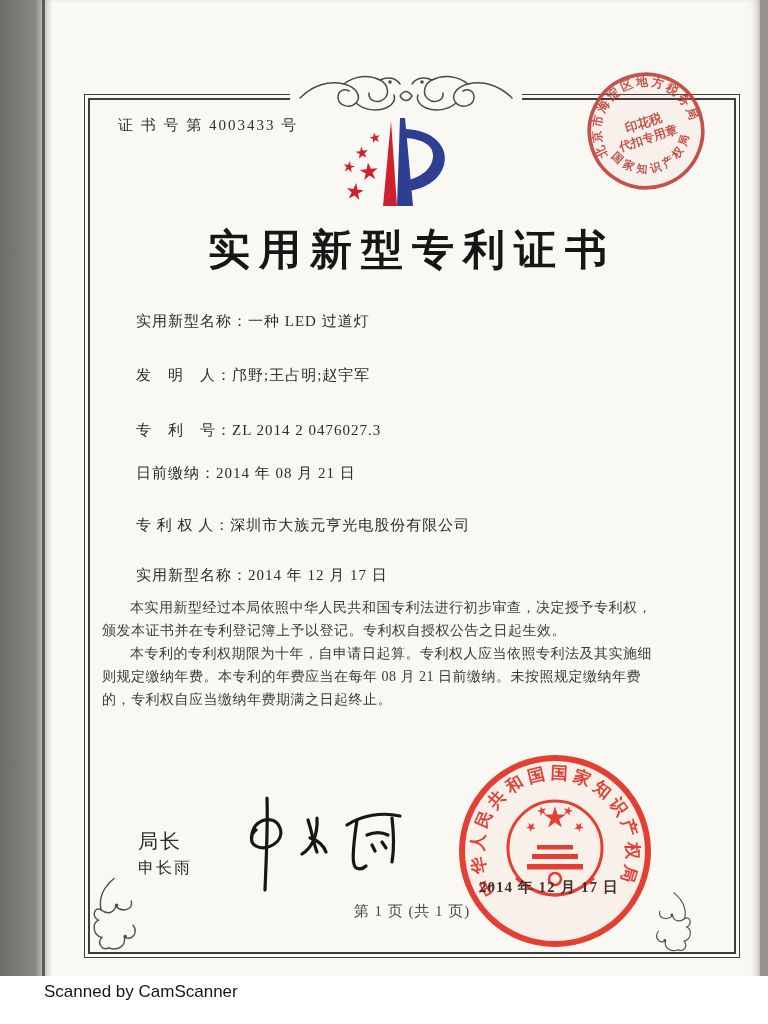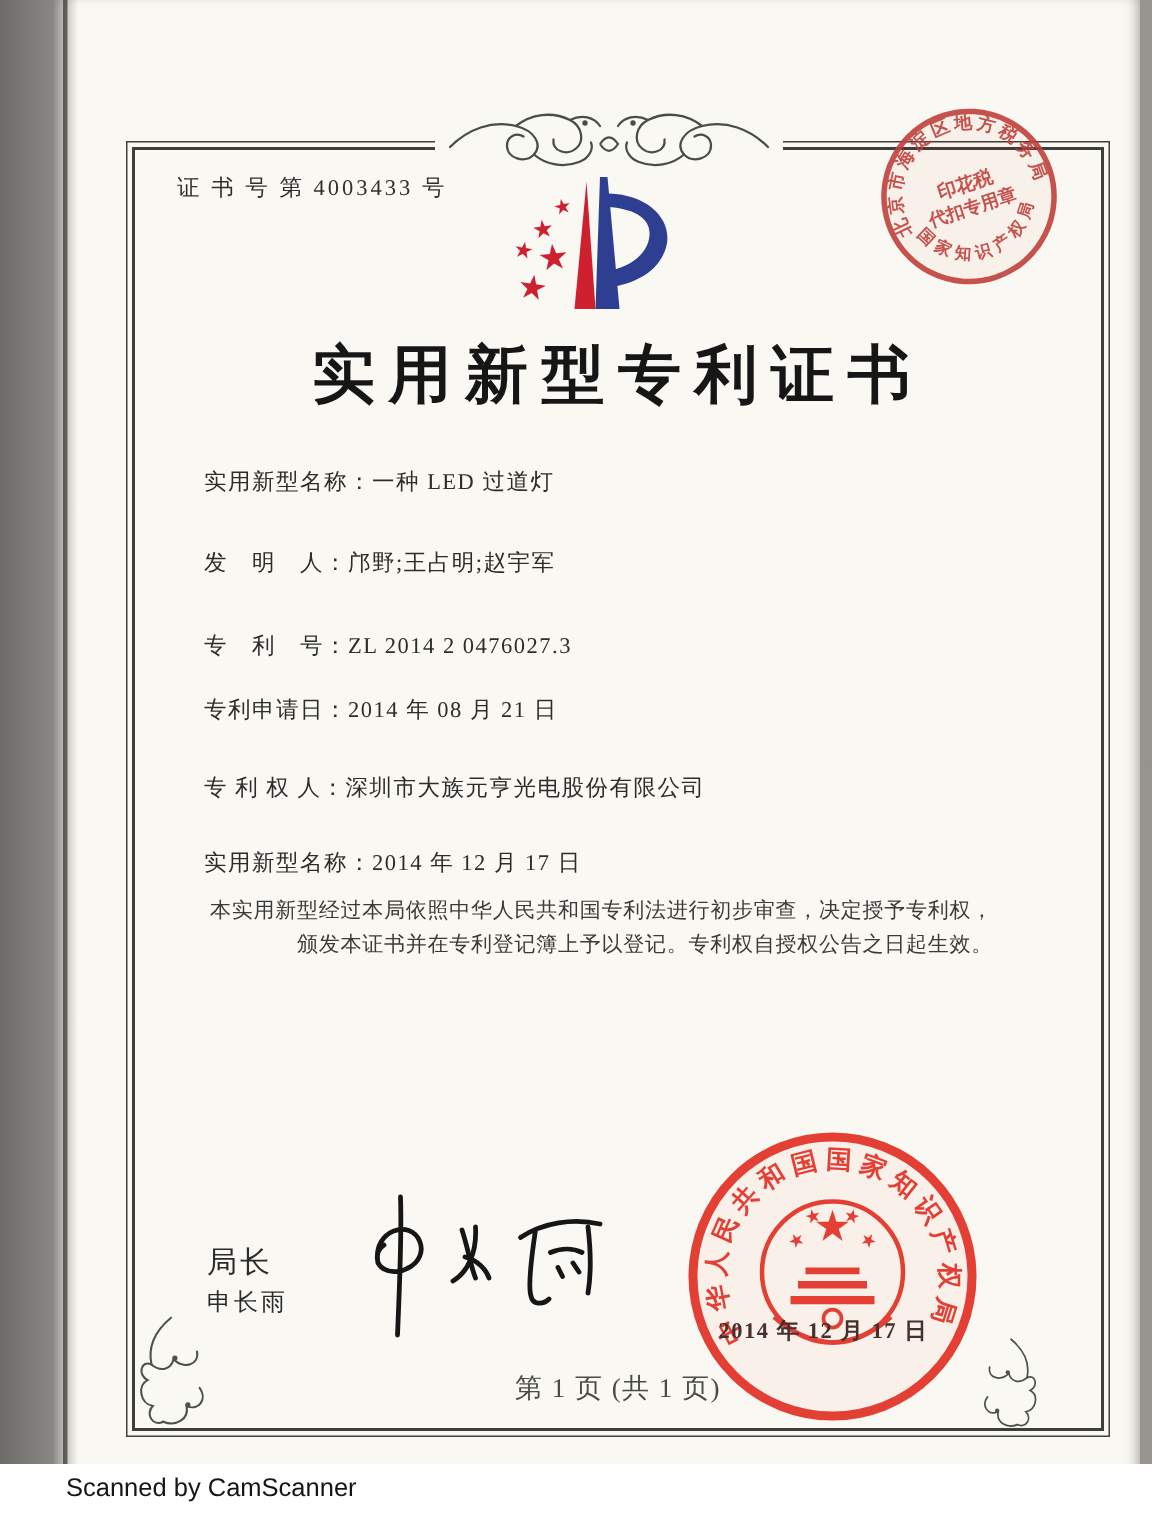--- a/index.html
+++ b/index.html
@@ -23,26 +23,26 @@
   .frame{position:absolute;left:84px;top:94px;width:654px;height:862px;border:1px solid #3e3e3c;z-index:2;}
   .frame-inner{position:absolute;inset:3px;border:2px solid #3e3e3c;}
   
   .cert-no{position:absolute;left:118px;top:116px;font-size:15px;color:#2f2f2f;letter-spacing:2px;z-index:4;}
   .title{position:absolute;left:84px;top:222px;width:656px;text-align:center;
     font-size:42px;font-weight:bold;color:#161616;letter-spacing:9px;z-index:4;}
   .fields{position:absolute;left:0;top:0;z-index:4;}
   .field-row{position:absolute;left:136px;width:560px;font-size:15px;color:#2c2c2c;letter-spacing:1px;white-space:nowrap;}
   .field-row.r1{top:312px}.field-row.r2{top:366px}.field-row.r3{top:421px}
   .field-row.r4{top:464px}.field-row.r5{top:516px}.field-row.r6{top:566px}
-  .body-text{position:absolute;left:102px;top:596px;width:560px;z-index:4;text-align:right;}
+  .body-text{position:absolute;left:102px;top:596px;width:560px;z-index:4;}
   .body-text p{margin:0;text-indent:2em;font-size:14px;line-height:23px;color:#3a3a3a;letter-spacing:.5px;}
   .sig-title{position:absolute;left:138px;top:828px;font-size:20px;color:#2b2b2b;letter-spacing:2px;z-index:4;}
   .sig-name{position:absolute;left:138px;top:858px;font-size:16px;color:#2b2b2b;letter-spacing:2px;z-index:4;}
   .footer-page{position:absolute;left:84px;top:902px;width:656px;text-align:center;
-    font-size:18px;color:#4a4a48;letter-spacing:1px;z-index:4;margin-top:11px;}
+    font-size:15px;color:#4a4a48;letter-spacing:1px;z-index:4;}
   .seal-date{position:absolute;left:479px;top:878px;font-size:15px;font-weight:bold;
     color:#45302b;letter-spacing:1px;z-index:7;white-space:nowrap;}
   
   .logo{position:absolute;left:328px;top:110px;z-index:4;}
   .ornament-top{position:absolute;left:290px;top:66px;z-index:3;}
   .flourish-bl{position:absolute;left:88px;top:872px;z-index:3;}
   .flourish-br{position:absolute;left:648px;top:890px;z-index:3;transform:scaleX(-1);}
   .signature{position:absolute;left:222px;top:790px;z-index:4;}
   .seal{position:absolute;left:452px;top:748px;z-index:5;}
   .tax-stamp{position:absolute;left:583px;top:68px;z-index:8;}
@@ -114,27 +114,28 @@
   </g>
 </svg>
 
 <div class="cert-no">证 书 号 第 4003433 号</div>
 <div class="title">实用新型专利证书</div>
 
 <div class="fields">
   <div class="field-row r1"><span>实用新型名称：</span><span>一种 LED 过道灯</span></div>
   <div class="field-row r2"><span>发　明　人：</span><span>邝野;王占明;赵宇军</span></div>
   <div class="field-row r3"><span>专　利　号：</span><span>ZL 2014 2 0476027.3</span></div>
-  <div class="field-row r4"><span>专利申请日：</span><span>2014 年 08 月 21 日</span></div>
+  <div class="field-row r4"><span>日前缴纳：</span><span>2014 年 08 月 21 日</span></div>
   <div class="field-row r5"><span>专 利 权 人：</span><span>深圳市大族元亨光电股份有限公司</span></div>
   <div class="field-row r6"><span>实用新型名称：</span><span>2014 年 12 月 17 日</span></div>
 </div>
 
 <div class="body-text">
   <p>本实用新型经过本局依照中华人民共和国专利法进行初步审查，决定授予专利权，颁发本证书并在专利登记簿上予以登记。专利权自授权公告之日起生效。</p>
+  <p>本专利的专利权期限为十年，自申请日起算。专利权人应当依照专利法及其实施细则规定缴纳年费。本专利的年费应当在每年 08 月 21 日前缴纳。未按照规定缴纳年费的，专利权自应当缴纳年费期满之日起终止。</p>
 </div>
 
 <div class="sig-title">局长</div>
 <div class="sig-name">申长雨</div>
 
 <svg class="signature" width="220" height="105" viewBox="0 0 220 105">
   <g stroke="#161616" stroke-width="3.2" fill="none" stroke-linecap="round" stroke-linejoin="round">
     <path d="M30,52 C26,30 52,22 58,38 C63,52 44,62 34,56 C28,53 28,44 34,40"></path>
     <path d="M45,8 C46,35 44,75 43,100"></path>
     <path d="M95,28 C96,45 90,58 80,64"></path>

